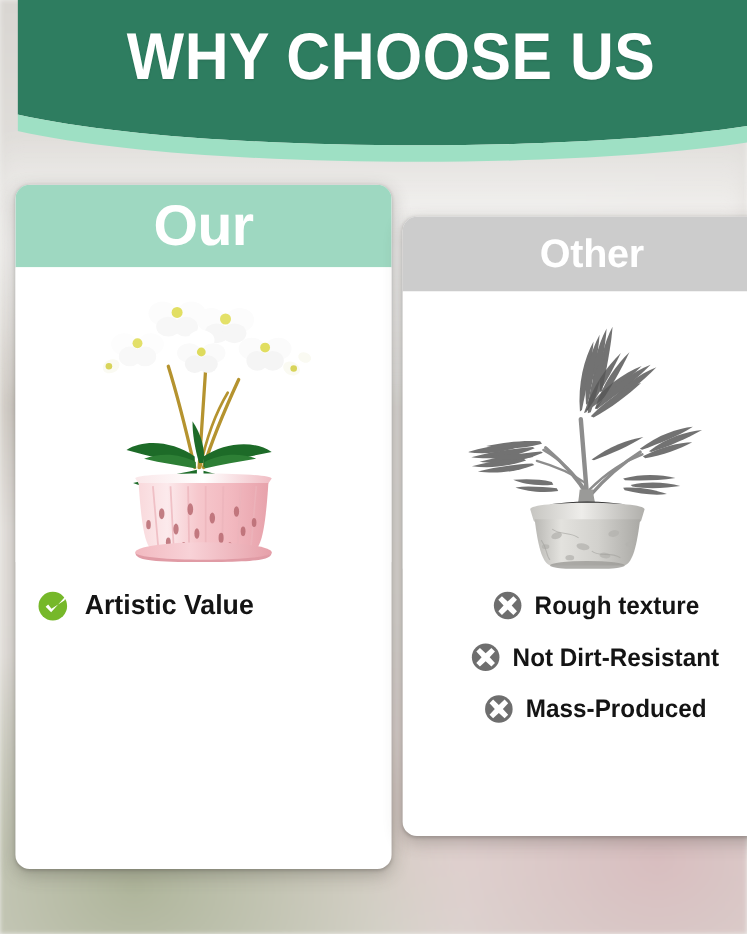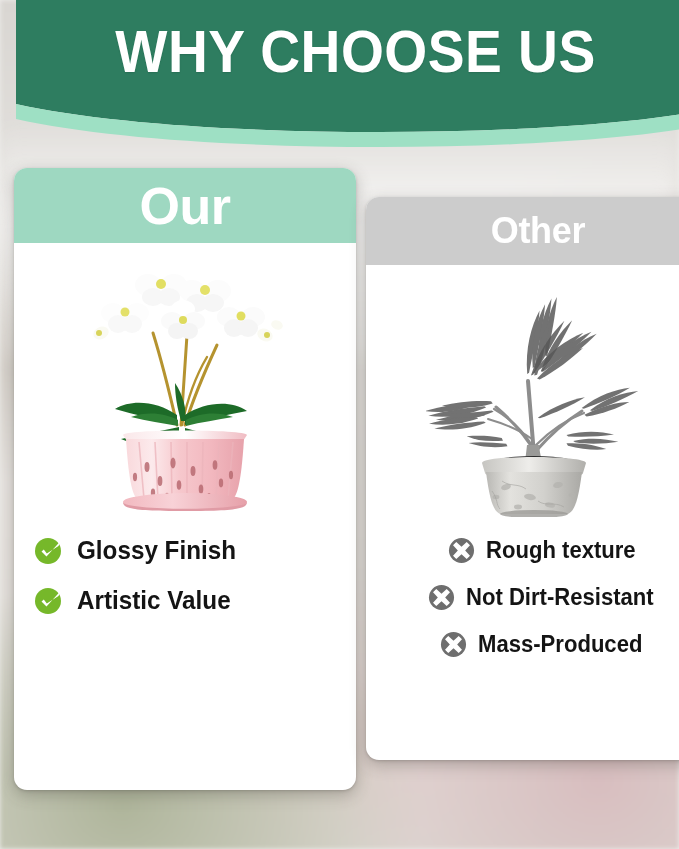--- a/index.html
+++ b/index.html
@@ -299,27 +299,20 @@
             <ellipse cx="70" cy="228" rx="2.1" ry="4.2"></ellipse>
             <ellipse cx="166" cy="226" rx="2.1" ry="4.2"></ellipse>
           </g>
 
           <ellipse cx="120" cy="253" rx="62" ry="9" fill="url(#saucerGrad)"></ellipse>
           <path d="M58,253 C58,262 182,262 182,253 C182,260 170,262 120,262 C70,262 58,260 58,253 Z" fill="#e09ba5"></path>
         </svg>
       </div>
 
       <ul class="feature-list">
-        <li class="feature-item">
-          <svg class="mark" viewBox="0 0 30 30">
-            <circle cx="14" cy="16" r="13" fill="#76b82a"></circle>
-            <path d="M7.5,16.5 L12.5,21.5 L27,5.5 L24.5,11 L12.8,18.5 L9.8,14.6 Z" fill="#ffffff"></path>
-          </svg>
-          <span class="feature-text">Glossy Finish</span>
-        </li>
         <li class="feature-item">
           <svg class="mark" viewBox="0 0 30 30">
             <circle cx="14" cy="16" r="13" fill="#76b82a"></circle>
             <path d="M7.5,16.5 L12.5,21.5 L27,5.5 L24.5,11 L12.8,18.5 L9.8,14.6 Z" fill="#ffffff"></path>
           </svg>
           <span class="feature-text">Artistic Value</span>
         </li>
       </ul>
     </div>
   </div>

